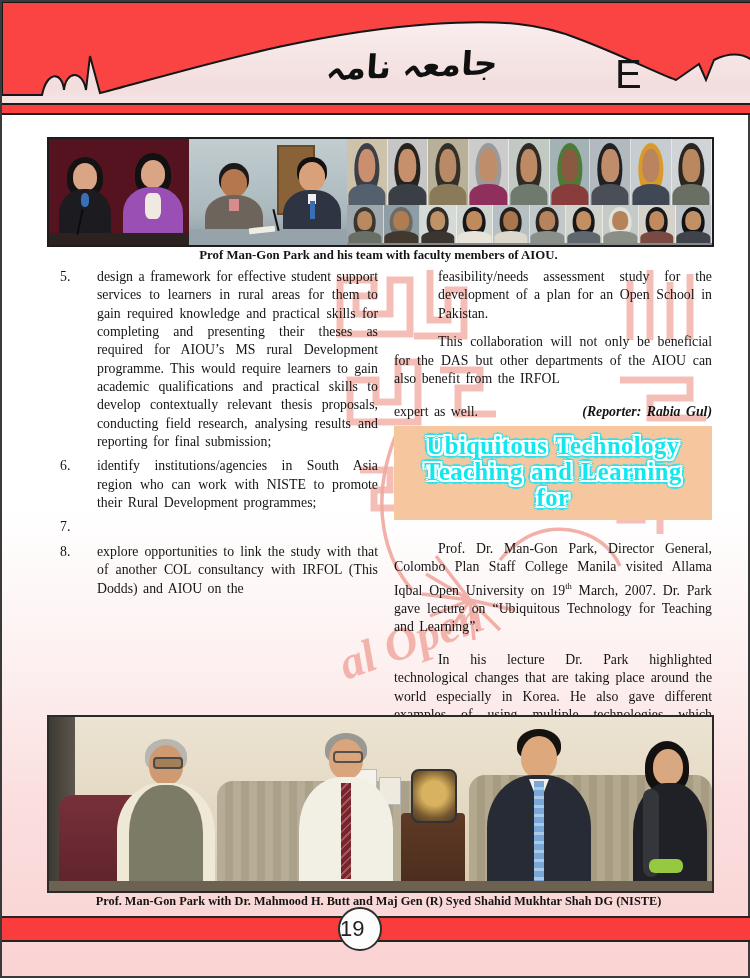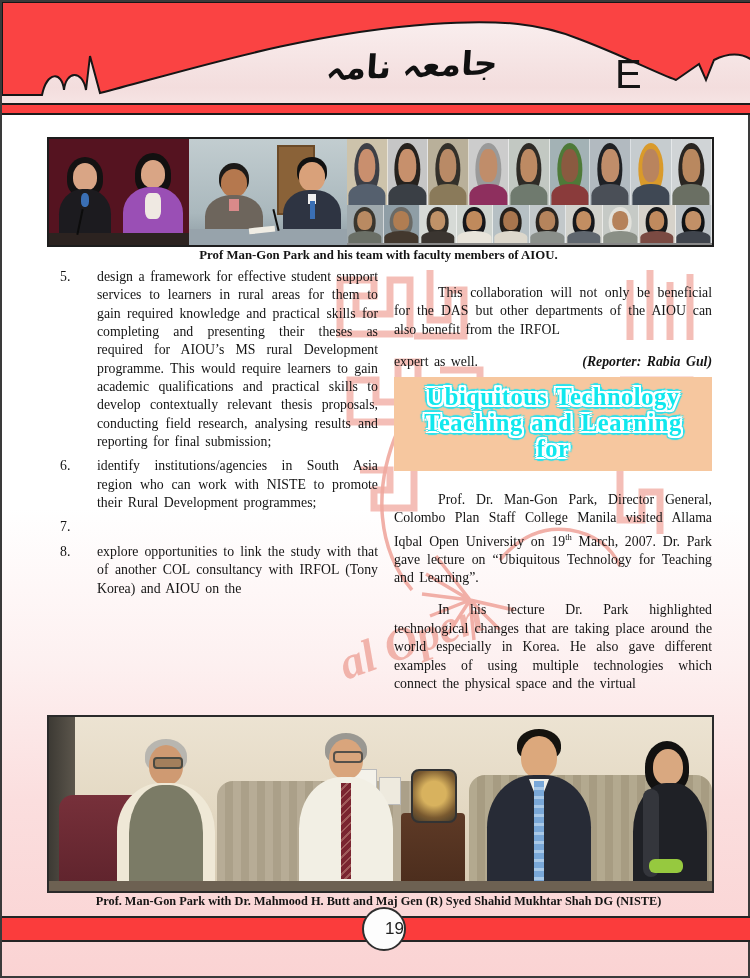--- a/index.html
+++ b/index.html
@@ -51,21 +51,21 @@
 
   
   .colL{position:absolute;left:58px;top:266px;width:318px;z-index:2;
         font-size:13.8px;line-height:18.35px;color:#141414;word-spacing:2px;}
   .colR{position:absolute;left:392px;top:266px;width:318px;z-index:2;
         font-size:13.8px;line-height:18.45px;color:#141414;word-spacing:2px;}
   .li-row{display:flex;margin-bottom:6px;}
   .li-num{width:37px;flex:0 0 37px;}
   .li-text{flex:1;text-align:justify;}
   .p-cont{margin:0 0 0 44px;text-align:justify;}
-  .p-collab{margin-top:16px;text-align:justify;text-indent:44px;}
+  .p-collab{margin-top:10px;text-align:justify;text-indent:44px;}
   .collab-last{display:flex;justify-content:space-between;}
   .reporter{font-weight:bold;font-style:italic;}
   .head-box{margin-top:5px;background:#f6c79f;padding:7px 0 9px 0;text-align:center;}
   .head-line{font-weight:bold;font-size:24.5px;line-height:26px;color:#10e8ee;letter-spacing:.5px;
      text-shadow:
        -2px -2px 0 #fff, 2px -2px 0 #fff, -2px 2px 0 #fff, 2px 2px 0 #fff,
         0 -2px 0 #fff, 0 2px 0 #fff, -2px 0 0 #fff, 2px 0 0 #fff,
        -4px 0 1px #26e3ef, 4px 0 1px #26e3ef, 0 -4px 1px #26e3ef, 0 4px 1px #26e3ef,
        -3px -3px 1px #26e3ef, 3px -3px 1px #26e3ef, -3px 3px 1px #26e3ef, 3px 3px 1px #26e3ef;}
   .p-body{margin-top:20px;text-align:justify;text-indent:44px;}
@@ -91,24 +91,24 @@
   .tableC{position:absolute;left:352px;top:96px;width:64px;height:78px;
           background:linear-gradient(180deg,#5e3a26,#4a2c1c);border-radius:4px 4px 0 0;}
   .plaque{position:absolute;left:362px;top:52px;width:42px;height:50px;border-radius:8px;
           background:radial-gradient(circle at 50% 45%,#d8b25e 0 35%,#7a5a30 70%,#44392a 100%);
           border:2px solid #333;}
   .floorB{position:absolute;left:0;bottom:0;width:100%;height:10px;background:#6d6152;}
 
   
   .foot-band{position:absolute;left:0;top:914px;width:750px;height:26px;background:#fb3c3c;
              border-top:2px solid #242424;border-bottom:2px solid #242424;box-sizing:border-box;z-index:2;}
-  .page-circle{position:absolute;left:360px;top:905px;width:44px;height:44px;border-radius:50%;
+  .page-circle{position:absolute;left:336px;top:905px;width:44px;height:44px;border-radius:50%;
                background:#fdfdfd;border:2px solid #2e2e2e;box-sizing:border-box;z-index:4;
-               display:flex;align-items:center;justify-content:flex-end;
-               font-family:"Liberation Sans","DejaVu Sans",sans-serif;font-size:17px;color:#222;}
+               display:flex;align-items:center;justify-content:flex-start;
+               font-family:"Liberation Sans","DejaVu Sans",sans-serif;font-size:22px;color:#222;}
 </style>
 </head>
 <body>
 
 <div class="page">
 
   <div class="masthead">
     <svg width="750" height="101" viewBox="0 0 750 101">
       <path d="M0,0 H750 V58 C738,50 724,52 712,58 L704,78 L697,62 L674,78
                C652,70 622,54 577,37 C540,22 500,17 430,22 C300,31 180,70 98,91
@@ -287,26 +287,27 @@
         </div>
         <div class="li-row">
           <span class="li-num">6.</span>
           <div class="li-text">identify institutions/agencies in South Asia region who can work with NISTE to promote their Rural Development programmes;</div>
         </div>
         <div class="li-row">
           <span class="li-num">7.</span>
         </div>
         <div class="li-row">
           <span class="li-num">8.</span>
-          <div class="li-text">explore opportunities to link the study with that of another COL consultancy with IRFOL (Tony Korea) and AIOU on the</div>
+          <div class="li-text">explore opportunities to link the study with that of another COL consultancy with IRFOL (This Dodds) and AIOU on the</div>
         </div>
       </div>
   </div>
 
   <div class="colR">
+    <p class="p-cont">feasibility/needs assessment study for the development of a plan for an Open School in Pakistan.</p>
     <p class="p-collab">This collaboration will not only be beneficial for the DAS but other departments of the AIOU can also benefit from the IRFOL</p>
     <div class="collab-last">
       <span>expert as well.</span>
       <span class="reporter">(Reporter: Rabia Gul)</span>
     </div>
     <div class="head-box">
       <div id="heading-lines">
           <div class="head-line">Ubiquitous Technology</div>
           <div class="head-line">Teaching and Learning</div>
           <div class="head-line">for</div>

